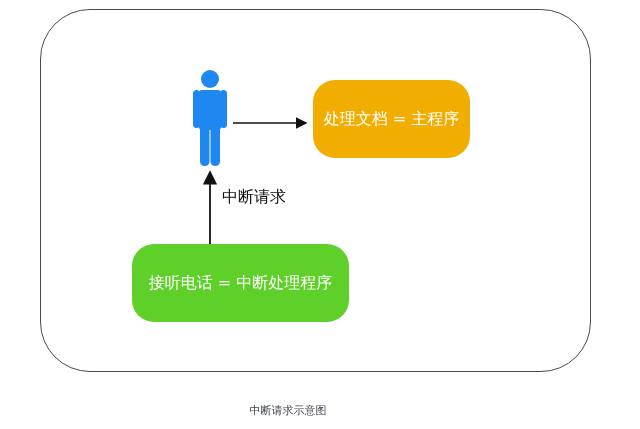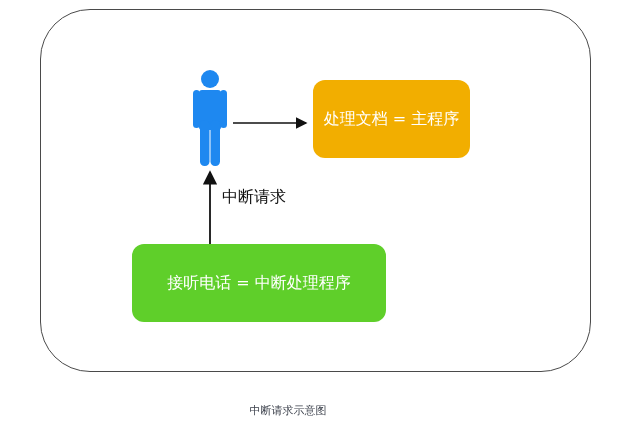--- a/index.html
+++ b/index.html
@@ -1,23 +1,23 @@
 <!DOCTYPE html>
 <html><head>
 <meta charset="utf-8">
 <style>
   html, body { margin: 0; padding: 0; background: #ffffff; }
   body { width: 640px; height: 429px; position: relative; overflow: hidden;
          font-family: "DejaVu Sans", "Liberation Sans", sans-serif; }
   .frame { position: absolute; left: 40px; top: 9px; width: 551px; height: 363px;
            border: 1.5px solid #4a4a4a; border-radius: 50px; box-sizing: border-box; }
   .box { position: absolute; display: flex; align-items: center; justify-content: center;
-         color: #ffffff; border-radius: 12px; font-size: 16px; white-space: nowrap; }
+         color: #ffffff; border-radius: 22px; font-size: 16px; white-space: nowrap; }
   .box-main { left: 313px; top: 80px; width: 157px; height: 78px; }
-  .box-int { left: 132px; top: 244px; width: 254px; height: 78px; }
+  .box-int { left: 132px; top: 244px; width: 217px; height: 78px; }
   .label { position: absolute; left: 222px; top: 187px; font-size: 16px; font-weight: normal; color: #111; white-space: nowrap; }
   .caption { position: absolute; left: 0; width: 576px; top: 403px; text-align: center;
              font-size: 11px; color: #3a3f4a; }
   svg.overlay { position: absolute; left: 0; top: 0; }
 </style>
 </head>
 <body>
 
 <div class="frame"></div>
 

